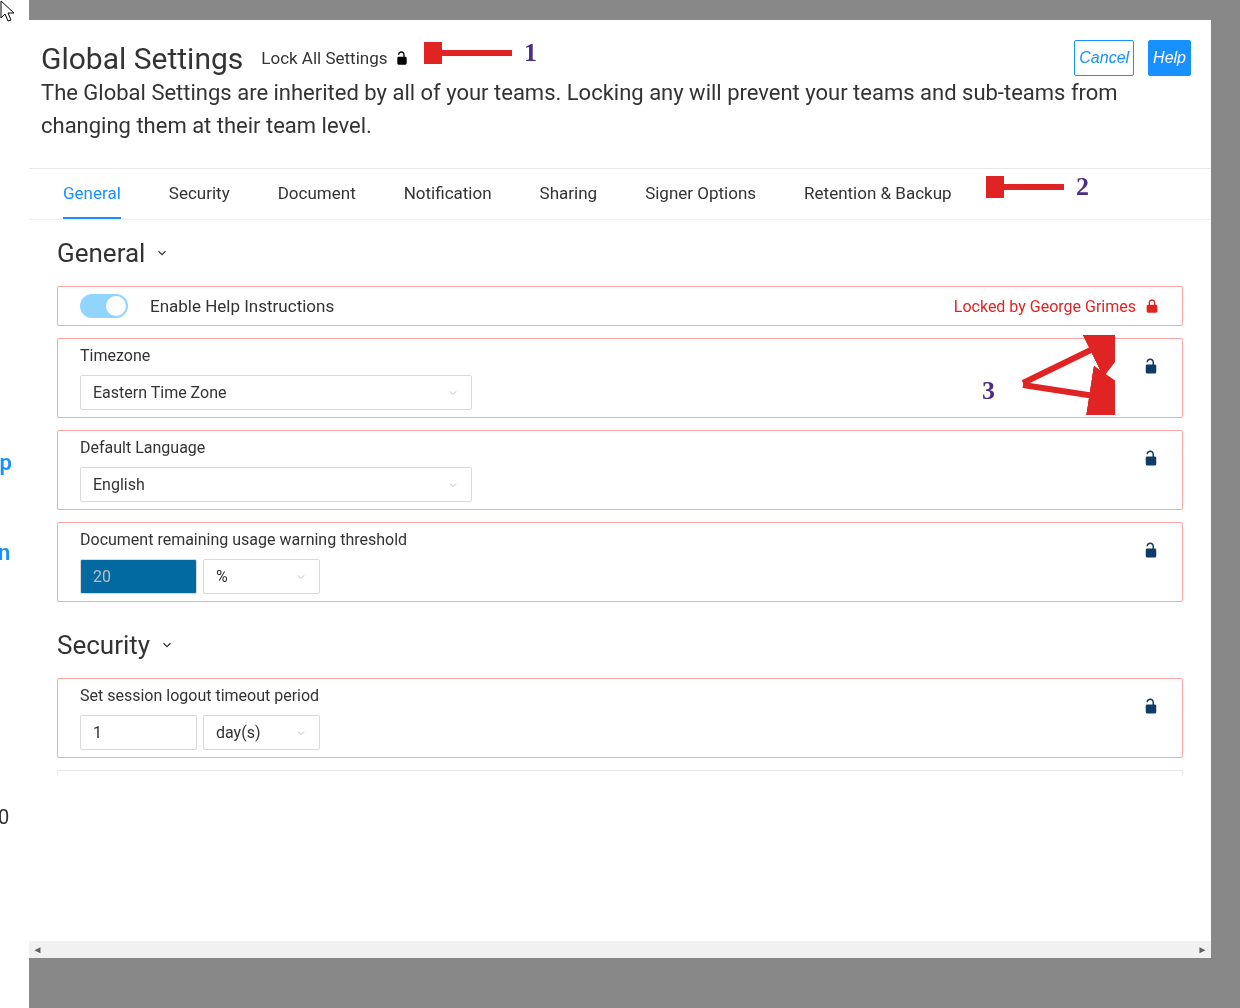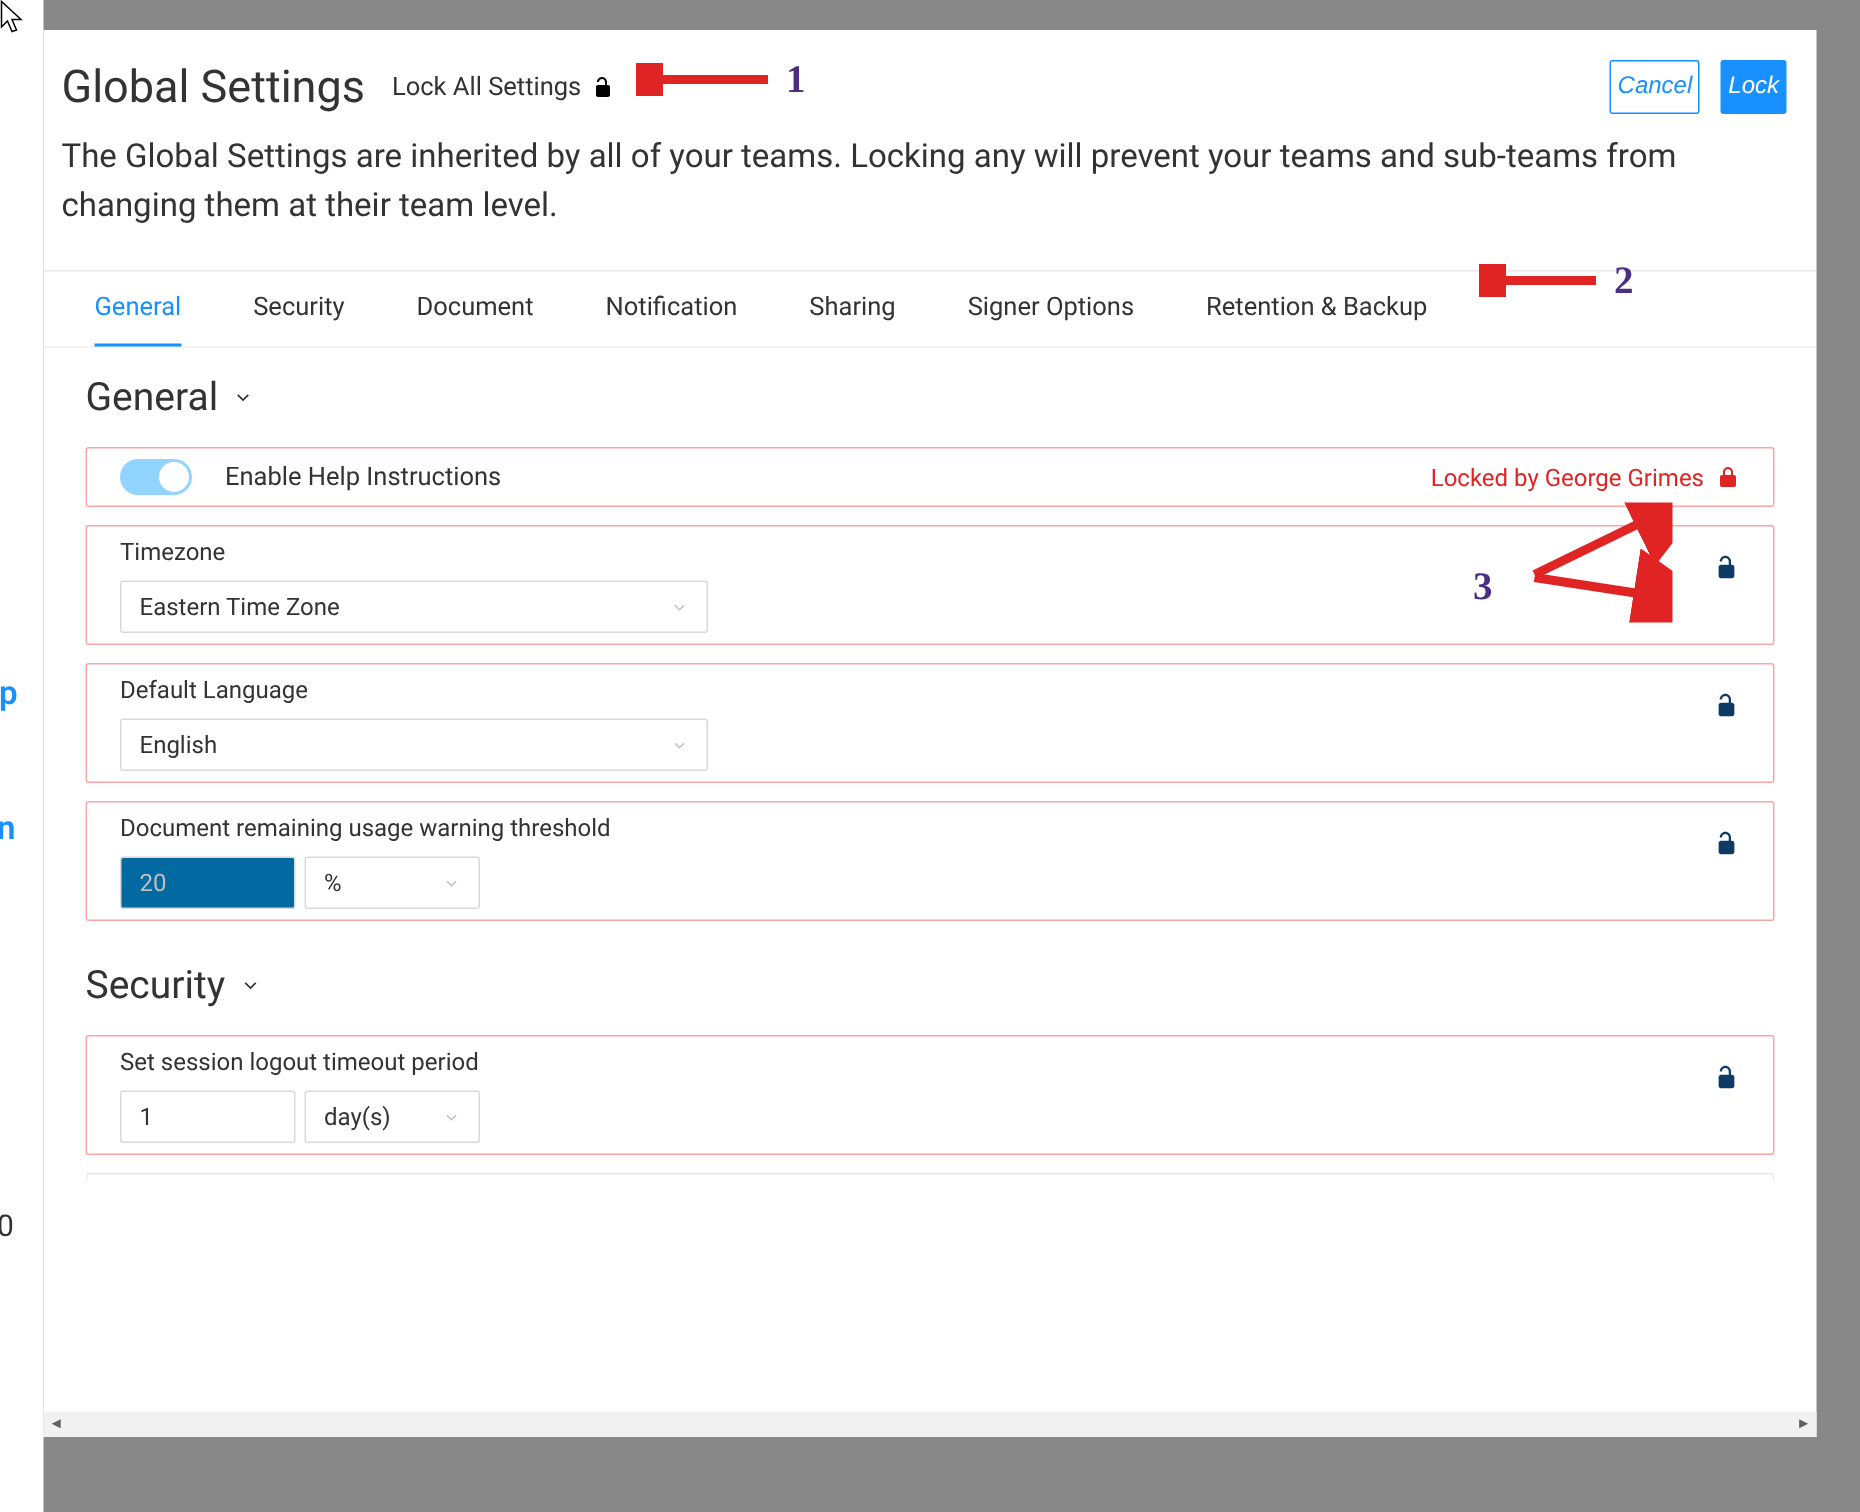--- a/index.html
+++ b/index.html
@@ -20,21 +20,20 @@
   background: #fff;
   display: flex;
   flex-direction: column;
 }
 .header {
   padding: 20px 20px 8px 12px;
 }
 .header-top {
   display: flex;
   align-items: center;
-  margin-bottom: 12px;
 }
 .page-title {
   font-size: 30px;
   font-weight: 400;
   color: #333;
   margin-right: 18px;
 }
 .lock-all {
   font-size: 17px;
   color: #333;
@@ -234,21 +233,21 @@
     <div class="header-top">
       <h1 class="page-title">Global Settings</h1>
       <div class="lock-all">
         <span>Lock All Settings</span>
         <svg width="16" height="16" viewBox="0 0 24 24" fill="#000">
             <path d="M17 10h-1V7c0-2.76-2.24-5-5-5S6 4.24 6 7h2c0-1.66 1.34-3 3-3s3 1.34 3 3v3H7c-1.1 0-2 .9-2 2v8c0 1.1.9 2 2 2h10c1.1 0 2-.9 2-2v-8c0-1.1-.9-2-2-2z"></path>
           </svg>
       </div>
       <div class="header-buttons">
         <button class="btn btn-cancel">Cancel</button>
-        <button class="btn btn-save">Lock</button>
+        <button class="btn btn-save">Help</button>
       </div>
     </div>
     <p class="description">The Global Settings are inherited by all of your teams. Locking any will prevent your teams and sub-teams from changing them at their team level.</p>
   </div>
 
   <div class="tabs">
     <div class="tab active">General</div>
     <div class="tab">Security</div>
     <div class="tab">Document</div>
     <div class="tab">Notification</div>

